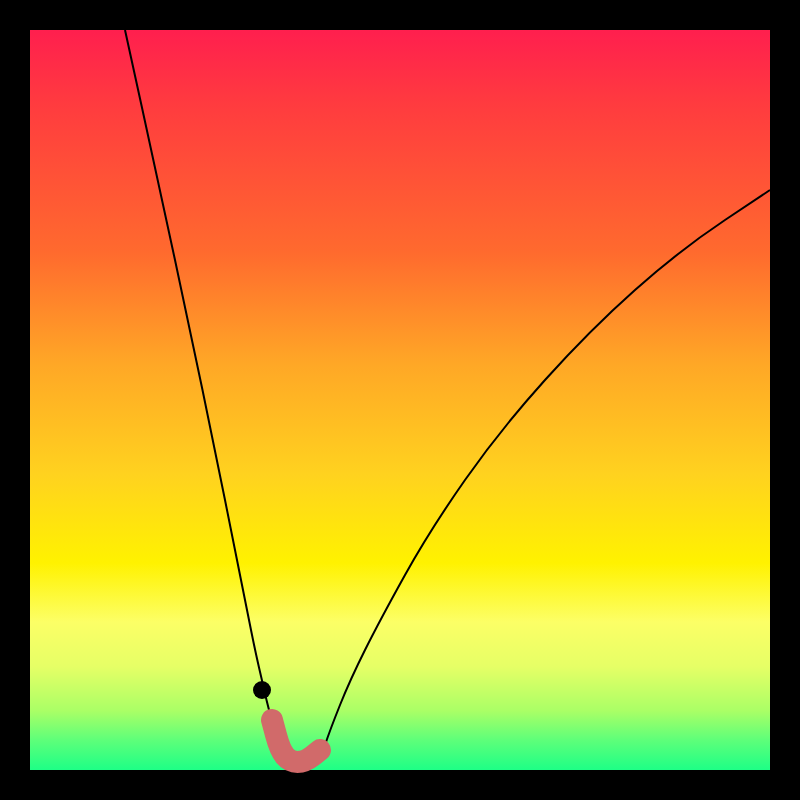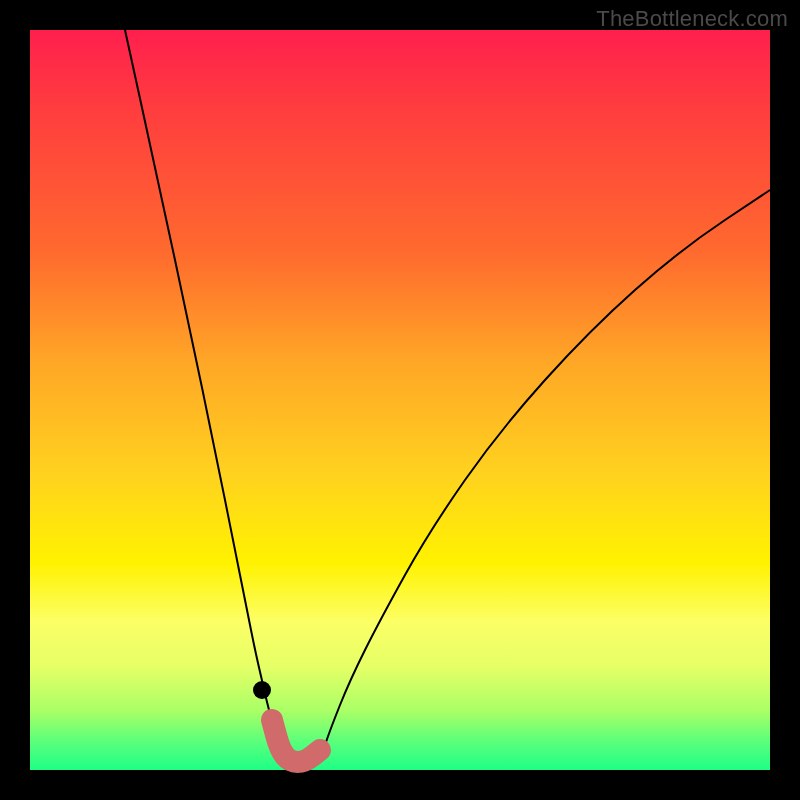--- a/index.html
+++ b/index.html
@@ -81,15 +81,14 @@
 
     <svg class="curves" viewBox="0 0 740 740">
       <path id="left-thin" class="thin-curve" d="M 95 0 Q 95 0 112.5 80 Q 130 160 145 230 Q 160 300 172.5 360 Q 185 420 195 470 Q 205 520 211 550 Q 217 580 221 600 Q 225 620 229 637.5 Q 233 655 236.5 670 Q 240 685 244 697.5 Q 248 710 251.5 722.5 L 255 735" stroke="#000000" stroke-width="2"></path>
       <path id="right-thin" class="thin-curve" d="M 290 730 Q 290 730 295 715 Q 300 700 310 675 Q 320 650 335 620 Q 350 590 375 545 Q 400 500 435 450 Q 470 400 515 350 Q 560 300 605 260 Q 650 220 695 190 L 740 160" stroke="#000000" stroke-width="2"></path>
       <circle id="left-dot" class="dot" cx="232" cy="660" r="9" fill="#d16a6a"></circle>
       <path id="trough" class="thick-curve" d="M 242 690 Q 242 690 246 705 Q 250 720 255 726 Q 260 732 267.5 732 Q 275 732 282.5 726 L 290 720" stroke="#d16a6a" stroke-width="22"></path>
     </svg>
 
   </div>
 
-  <div class="watermark">TheBottleneck.com</div>
 
 </div>
 
 </body></html>

